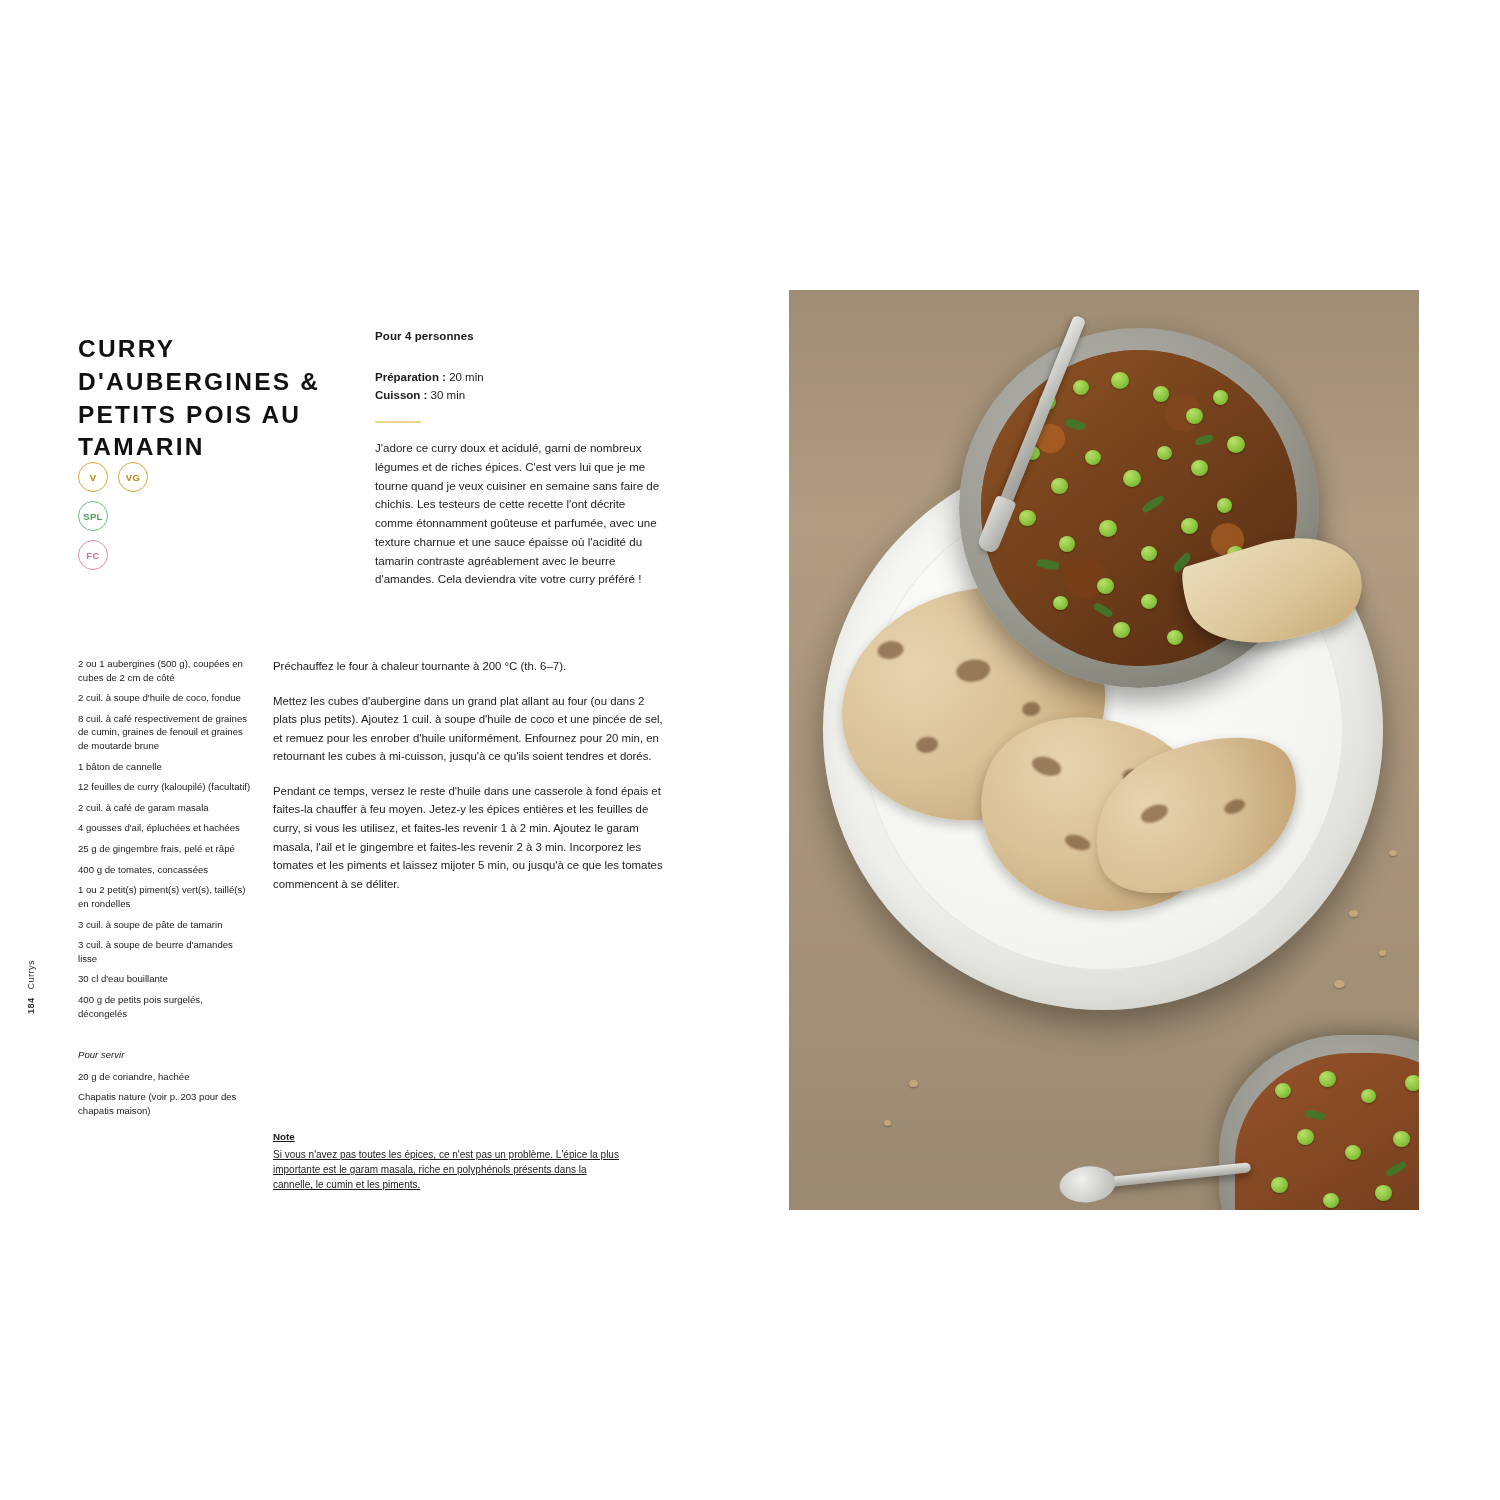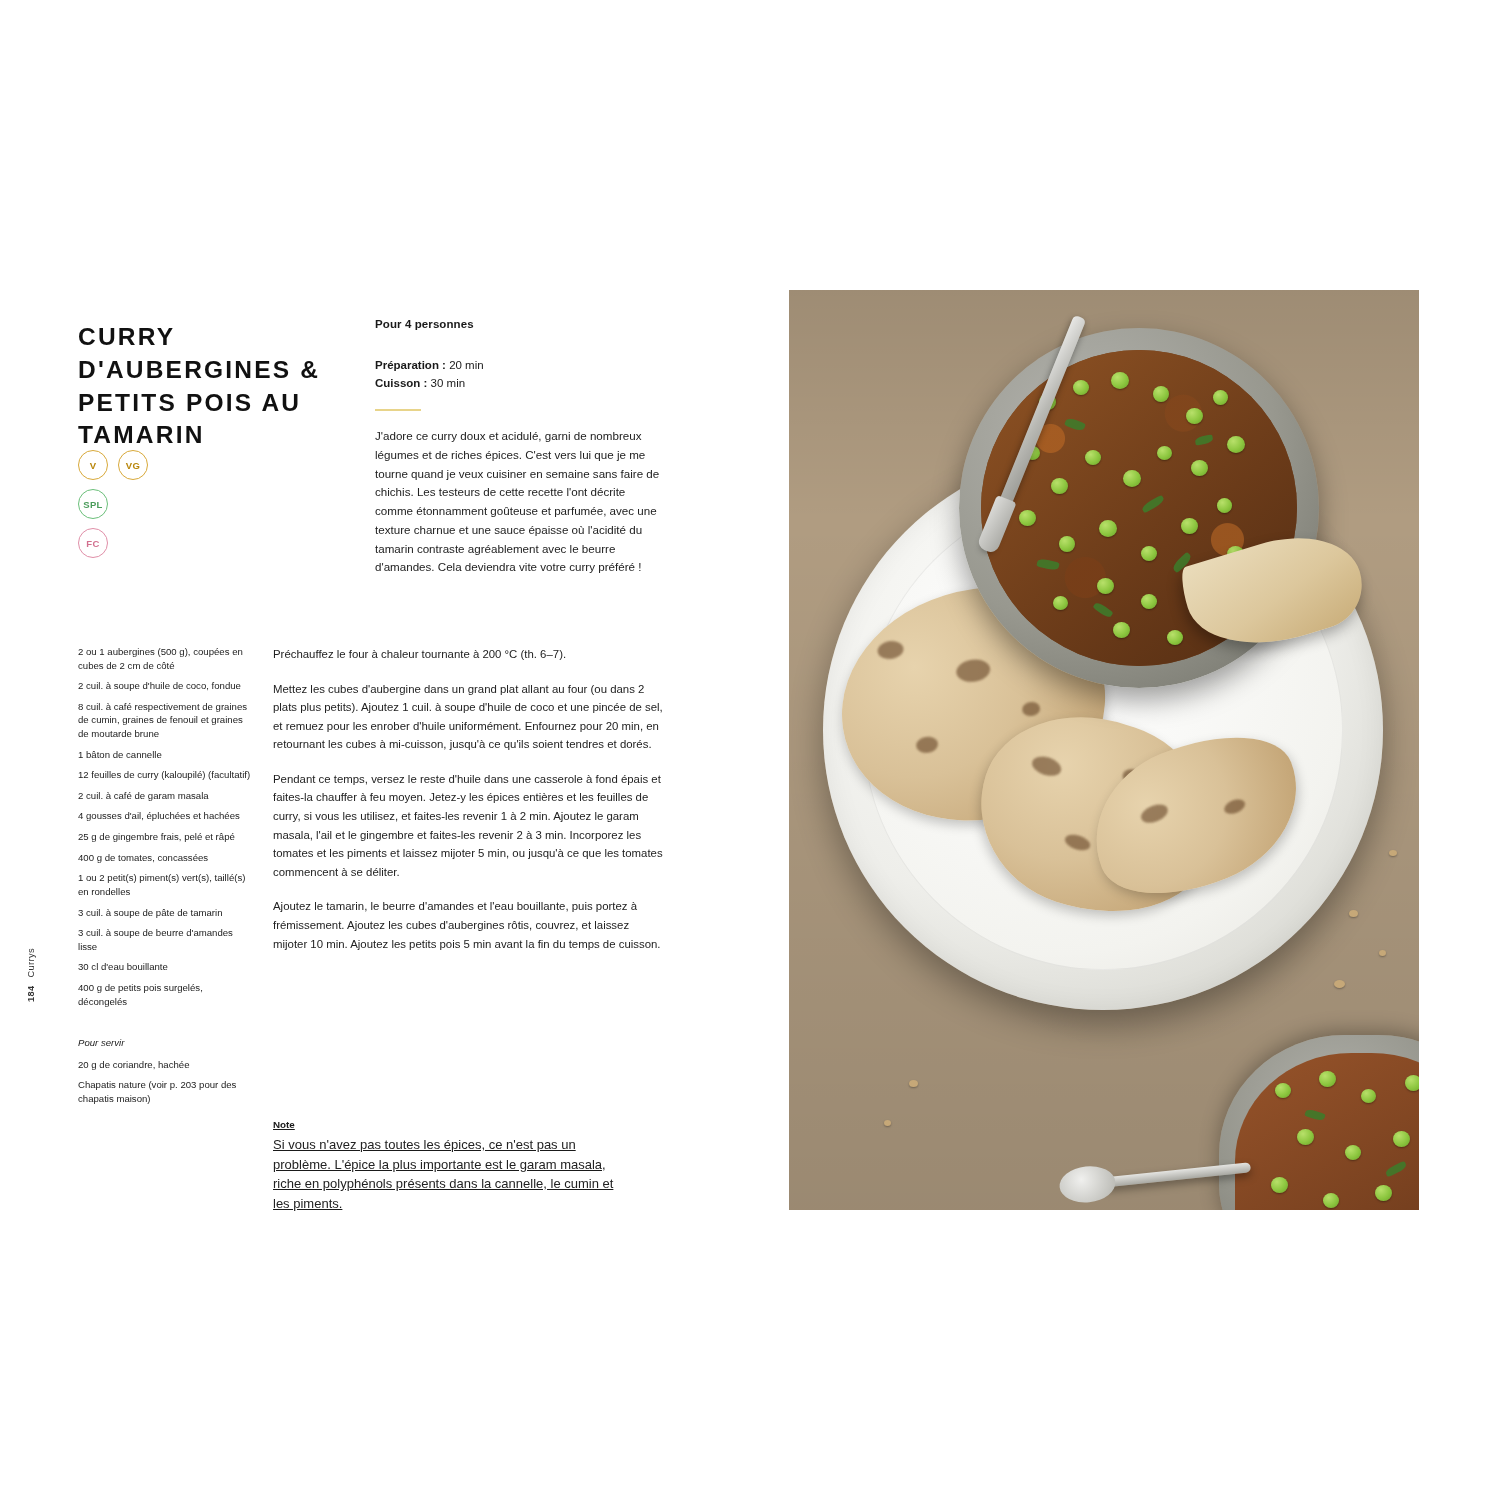--- a/index.html
+++ b/index.html
@@ -19,21 +19,21 @@
   .page {
     position: absolute;
     left: 0; top: 0;
     width: 1500px;
     height: 1500px;
   }
 
   
   .left-page {
     position: absolute;
-    left: 0; top: 0;
+    left: 0; top: 12px;
     width: 750px; height: 1264px;
     background: #ffffff;
   }
 
   .recipe-title {
     position: absolute;
     left: 78px;
     top: 305px;
     width: 250px;
     font-size: 24.5px;
@@ -143,21 +143,21 @@
     top: 1119px;
     width: 350px;
     text-decoration: underline;
   }
   .note-title {
     font-size: 9.8px;
     font-weight: bold;
     margin-bottom: 5px;
   }
   .note-body {
-    font-size: 13px;
+    font-size: 10px;
     line-height: 1.5;
     color: #222;
   }
 
   .folio {
     position: absolute;
     left: 36px;
     bottom: 262px;
     transform: rotate(-90deg);
     transform-origin: left bottom;
@@ -432,21 +432,20 @@
 
       <div class="pour-servir-head">Pour servir</div>
       <div class="ing-item">20 g de coriandre, hachée</div>
       <div class="ing-item">Chapatis nature (voir p. 203 pour des chapatis maison)</div>
     </div>
 
     <div class="method">
       <p>Préchauffez le four à chaleur tournante à 200 °C (th. 6–7).</p>
       <p>Mettez les cubes d'aubergine dans un grand plat allant au four (ou dans 2 plats plus petits). Ajoutez 1 cuil. à soupe d'huile de coco et une pincée de sel, et remuez pour les enrober d'huile uniformément. Enfournez pour 20 min, en retournant les cubes à mi-cuisson, jusqu'à ce qu'ils soient tendres et dorés.</p>
       <p>Pendant ce temps, versez le reste d'huile dans une casserole à fond épais et faites-la chauffer à feu moyen. Jetez-y les épices entières et les feuilles de curry, si vous les utilisez, et faites-les revenir 1 à 2 min. Ajoutez le garam masala, l'ail et le gingembre et faites-les revenir 2 à 3 min. Incorporez les tomates et les piments et laissez mijoter 5 min, ou jusqu'à ce que les tomates commencent à se déliter.</p>
-      <p>Ajoutez le tamarin, le beurre d'amandes et l'eau bouillante, puis portez à frémissement. Ajoutez les cubes d'aubergines rôtis, couvrez, et laissez mijoter 10 min. Ajoutez les petits pois 5 min avant la fin du temps de cuisson.</p>
     </div>
 
     <div class="note">
       <div class="note-title">Note</div>
       <div class="note-body">Si vous n'avez pas toutes les épices, ce n'est pas un problème. L'épice la plus importante est le garam masala, riche en polyphénols présents dans la cannelle, le cumin et les piments.</div>
     </div>
 
     <div class="folio">
       <span class="num">184</span><span class="sec">Currys</span>
     </div>

